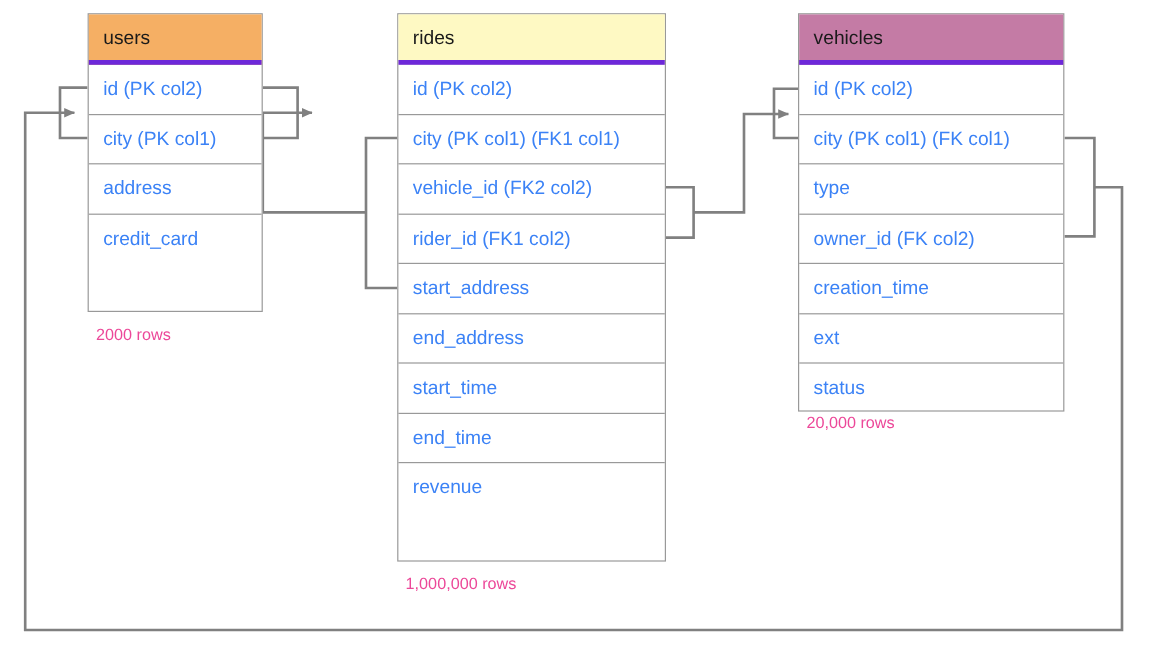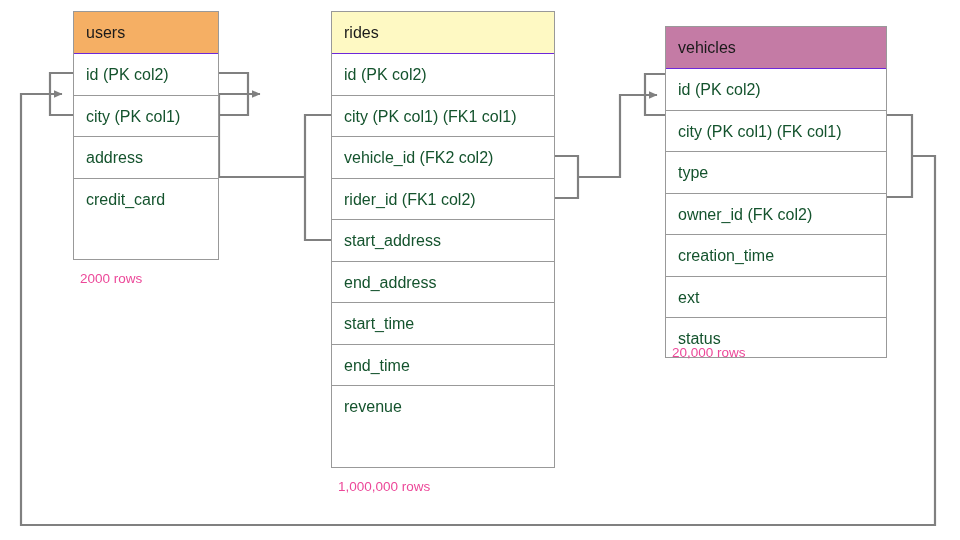--- a/index.html
+++ b/index.html
@@ -29,31 +29,31 @@
     border: 1px solid #999999;
     background: #ffffff;
   }
   .entity-header {
     box-sizing: border-box;
     height: 42px;
     line-height: 42px;
     padding: 0 0 0 12px;
     font-size: 16px;
     color: #1a1a1a;
-    border-bottom: 1px solid #6d28d9;
+    border-bottom: 4px solid #6d28d9;
     white-space: nowrap;
     overflow: hidden;
   }
   .entity-field {
     box-sizing: border-box;
     height: 41.5px;
     line-height: 41.5px;
     padding: 0 0 0 12px;
     font-size: 16px;
-    color: #14532d;
+    color: #3b82f6;
     border-bottom: 1px solid #999999;
     white-space: nowrap;
     overflow: hidden;
   }
   .entity-field:last-child {
     border-bottom: none;
   }
   .row-count {
     position: absolute;
     font-size: 13.5px;
@@ -106,21 +106,21 @@
     <div class="entity-field">vehicle_id (FK2 col2)</div>
     <div class="entity-field">rider_id (FK1 col2)</div>
     <div class="entity-field">start_address</div>
     <div class="entity-field">end_address</div>
     <div class="entity-field">start_time</div>
     <div class="entity-field">end_time</div>
     <div class="entity-field">revenue</div>
   </div>
   <div class="row-count" style="left:338px; top:479px;text-align:right;">1,000,000 rows</div>
 
-  <div class="entity" style="left:665px; top:11px; width:222px; height:332px;margin-top:15px;">
+  <div class="entity" style="left:665px; top:11px; width:222px; height:332px;">
     <div class="entity-header" style="background:#C47BA5;">vehicles</div>
     <div class="entity-field">id (PK col2)</div>
     <div class="entity-field">city (PK col1) (FK col1)</div>
     <div class="entity-field">type</div>
     <div class="entity-field">owner_id (FK col2)</div>
     <div class="entity-field">creation_time</div>
     <div class="entity-field">ext</div>
     <div class="entity-field">status</div>
   </div>
   <div class="row-count" style="left:672px; top:345px;text-align:center;">20,000 rows</div>

